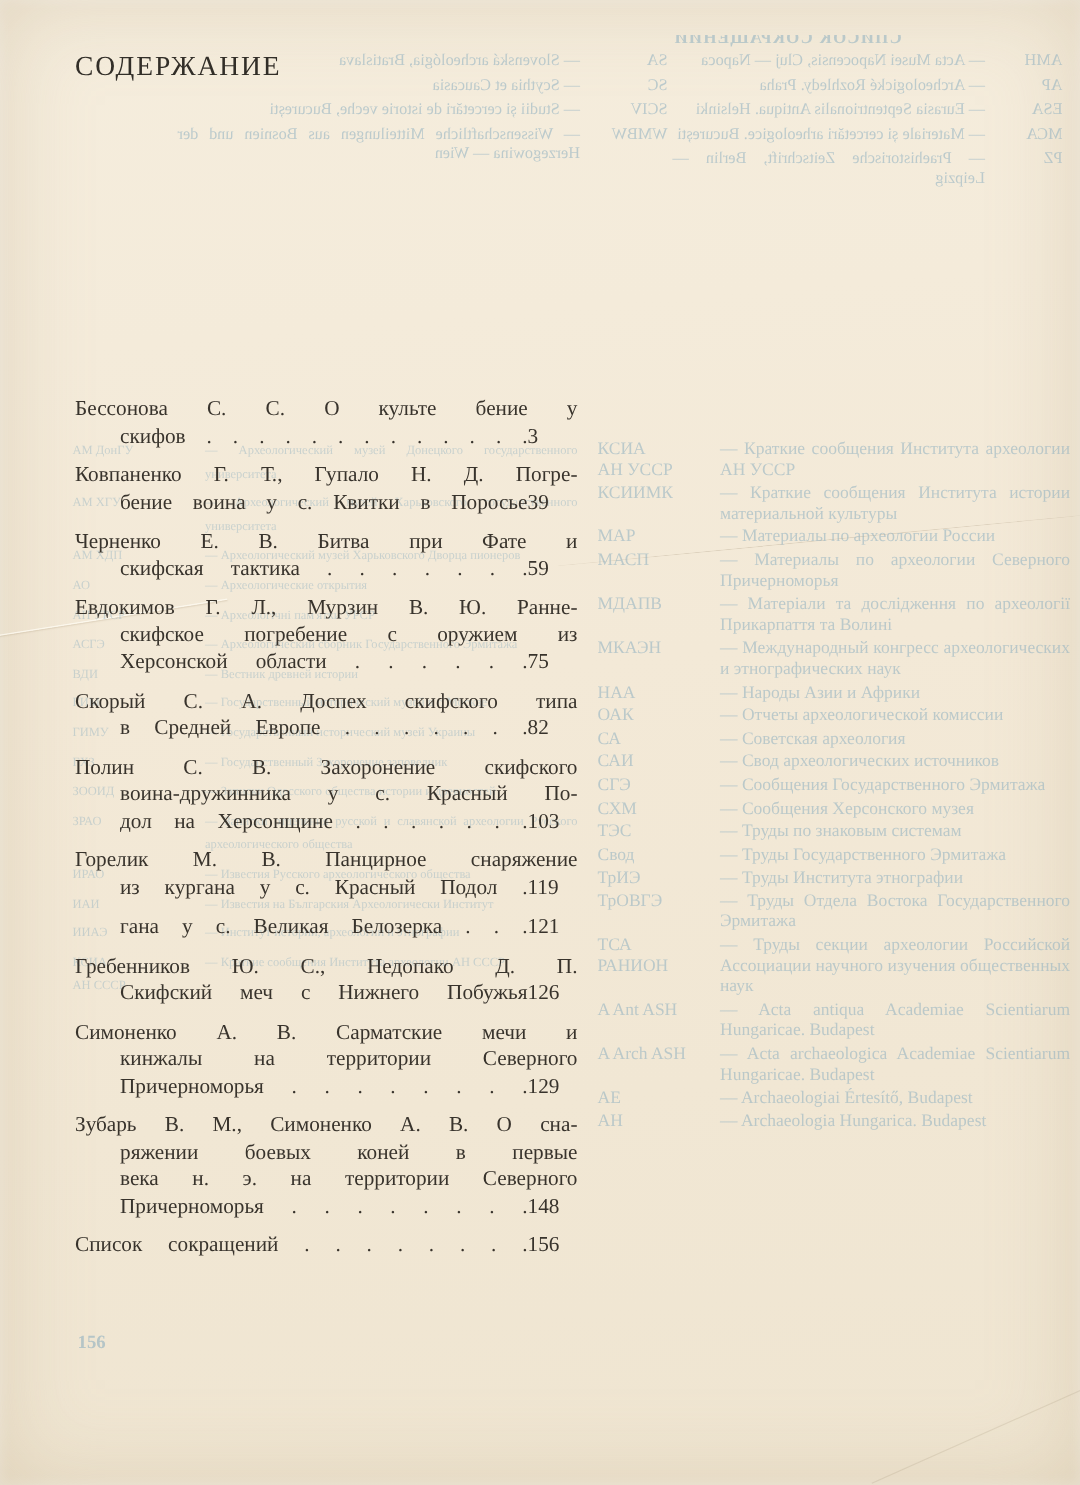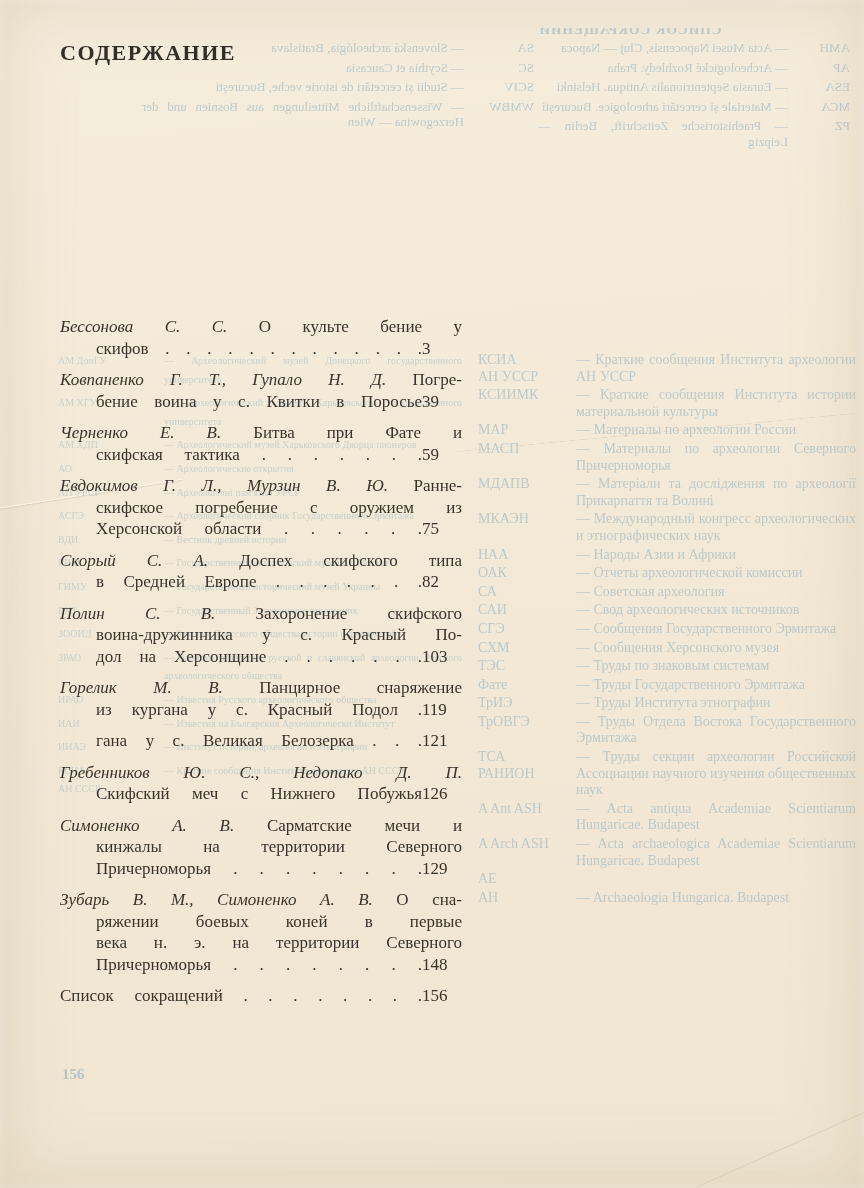--- a/index.html
+++ b/index.html
@@ -1,21 +1,21 @@
 <!DOCTYPE html>
 <html><head>
 <meta charset="utf-8">
 <style>
   html,body{margin:0;padding:0;}
   body{width:864px;height:1188px;background:#d8cfbd;font-family:"Liberation Serif","DejaVu Serif",serif;}
   .page{position:relative;width:864px;height:1188px;overflow:hidden;
         background:linear-gradient(175deg,#f5eddd 0%,#f3e9d7 45%,#efe5d1 100%);
         box-shadow:inset 0 0 70px rgba(190,168,135,.35), inset 0 0 10px rgba(255,255,255,.5);}
   
-  .h-title{position:absolute;left:60px;top:40px;font-size:22px;font-weight:bold;
+  .h-title{position:absolute;left:60px;top:40px;font-size:22px;font-weight:normal;
            letter-spacing:1.5px;color:#322e28;}
   
   .ghost{color:#8fb0c0;}
   .g-row{display:flex;align-items:flex-start;}
   .g-label{flex:none;white-space:pre-line;}
   .g-desc{flex:1;text-align:justify;}
   
   .ghost-top{position:absolute;left:50px;top:28px;width:800px;height:176px;
              transform:scaleX(-1);opacity:.55;font-size:13px;line-height:15.5px;overflow:hidden;}
   .ghost-top .g-row{margin-bottom:4px;}
@@ -39,21 +39,21 @@
                opacity:.6;z-index:1;}
   
   .toc{position:absolute;left:60px;top:316px;width:402px;z-index:2;
        font-size:17px;line-height:21.5px;color:#38332c;}
   .entry{margin-bottom:10px;}
   .tline{text-align:justify;text-align-last:justify;}
   .tline.ind{padding-left:36px;}
   .tline.lst{display:flex;}
   .tline.lst .grow{flex:1;text-align:justify;text-align-last:justify;min-width:0;}
   .pg{flex:none;width:40px;text-align:right;}
-  .it{font-style:italic;}
+  .it{}
   
   .crease{position:absolute;height:0;}
   .crease1{left:-12px;top:494px;width:195px;border-top:1.5px solid rgba(255,252,244,.75);
            box-shadow:0 1px 1px rgba(160,140,108,.25);transform:rotate(-9deg);}
   .crease2{left:444px;top:432px;width:424px;border-top:1px solid rgba(150,133,105,.22);
            transform:rotate(-5.5deg);border-radius:50%;}
   .crease3{left:686px;top:1132px;width:266px;border-top:1px solid rgba(150,133,105,.18);
            transform:rotate(-24deg);}
 </style>
 </head>
@@ -225,21 +225,21 @@
       </div>
       <div class="g-row">
         <span class="g-label">СХМ</span>
         <span class="g-desc">— Сообщения Херсонского музея</span>
       </div>
       <div class="g-row">
         <span class="g-label">ТЭС</span>
         <span class="g-desc">— Труды по знаковым системам</span>
       </div>
       <div class="g-row">
-        <span class="g-label">Фате</span>
+        <span class="g-label">Свод</span>
         <span class="g-desc">— Труды Государственного Эрмитажа</span>
       </div>
       <div class="g-row">
         <span class="g-label">ТрИЭ</span>
         <span class="g-desc">— Труды Института этнографии</span>
       </div>
       <div class="g-row">
         <span class="g-label">ТрОВГЭ</span>
         <span class="g-desc">— Труды Отдела Востока Государственного Эрмитажа</span>
       </div>
@@ -251,20 +251,21 @@
       <div class="g-row">
         <span class="g-label">A Ant ASH</span>
         <span class="g-desc">— Acta antiqua Academiae Scientiarum Hungaricae. Budapest</span>
       </div>
       <div class="g-row">
         <span class="g-label">A Arch ASH</span>
         <span class="g-desc">— Acta archaeologica Academiae Scientiarum Hungaricae. Budapest</span>
       </div>
       <div class="g-row">
         <span class="g-label">АЕ</span>
+        <span class="g-desc">— Archaeologiai Értesítő, Budapest</span>
       </div>
       <div class="g-row">
         <span class="g-label">АН</span>
         <span class="g-desc">— Archaeologia Hungarica. Budapest</span>
       </div>
     </div>
 
   <div class="toc">
       <div class="entry">
         <div class="tline"><span class="it">Бессонова С. С. </span><span>О культе бение у</span></div>

